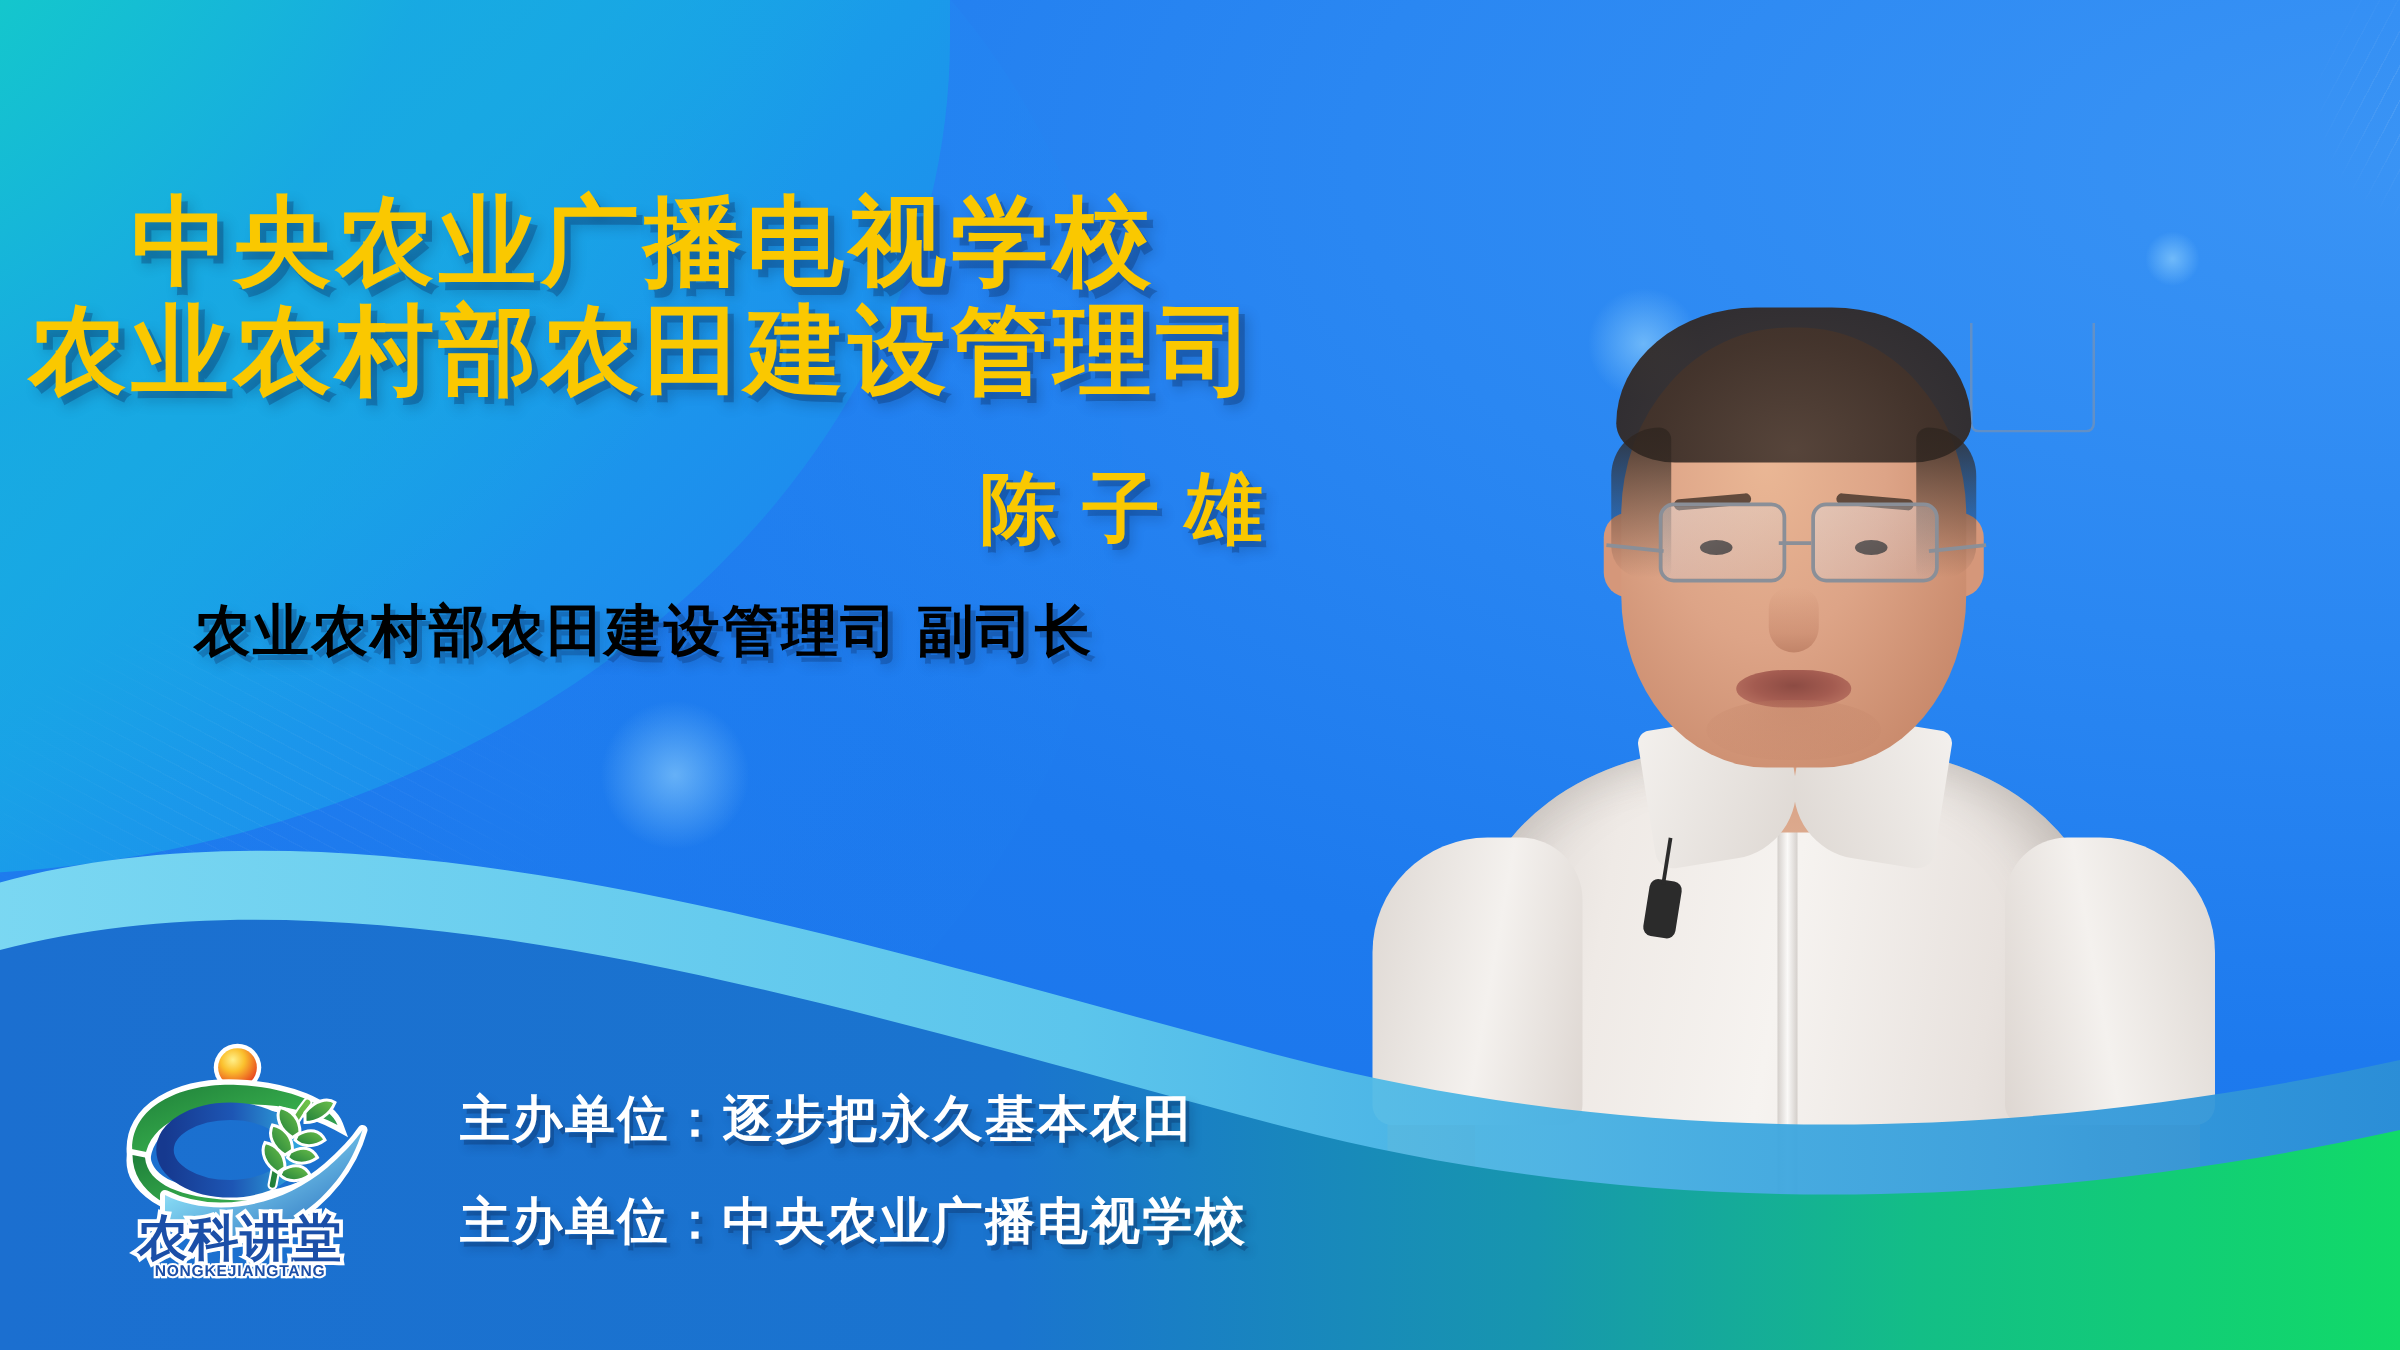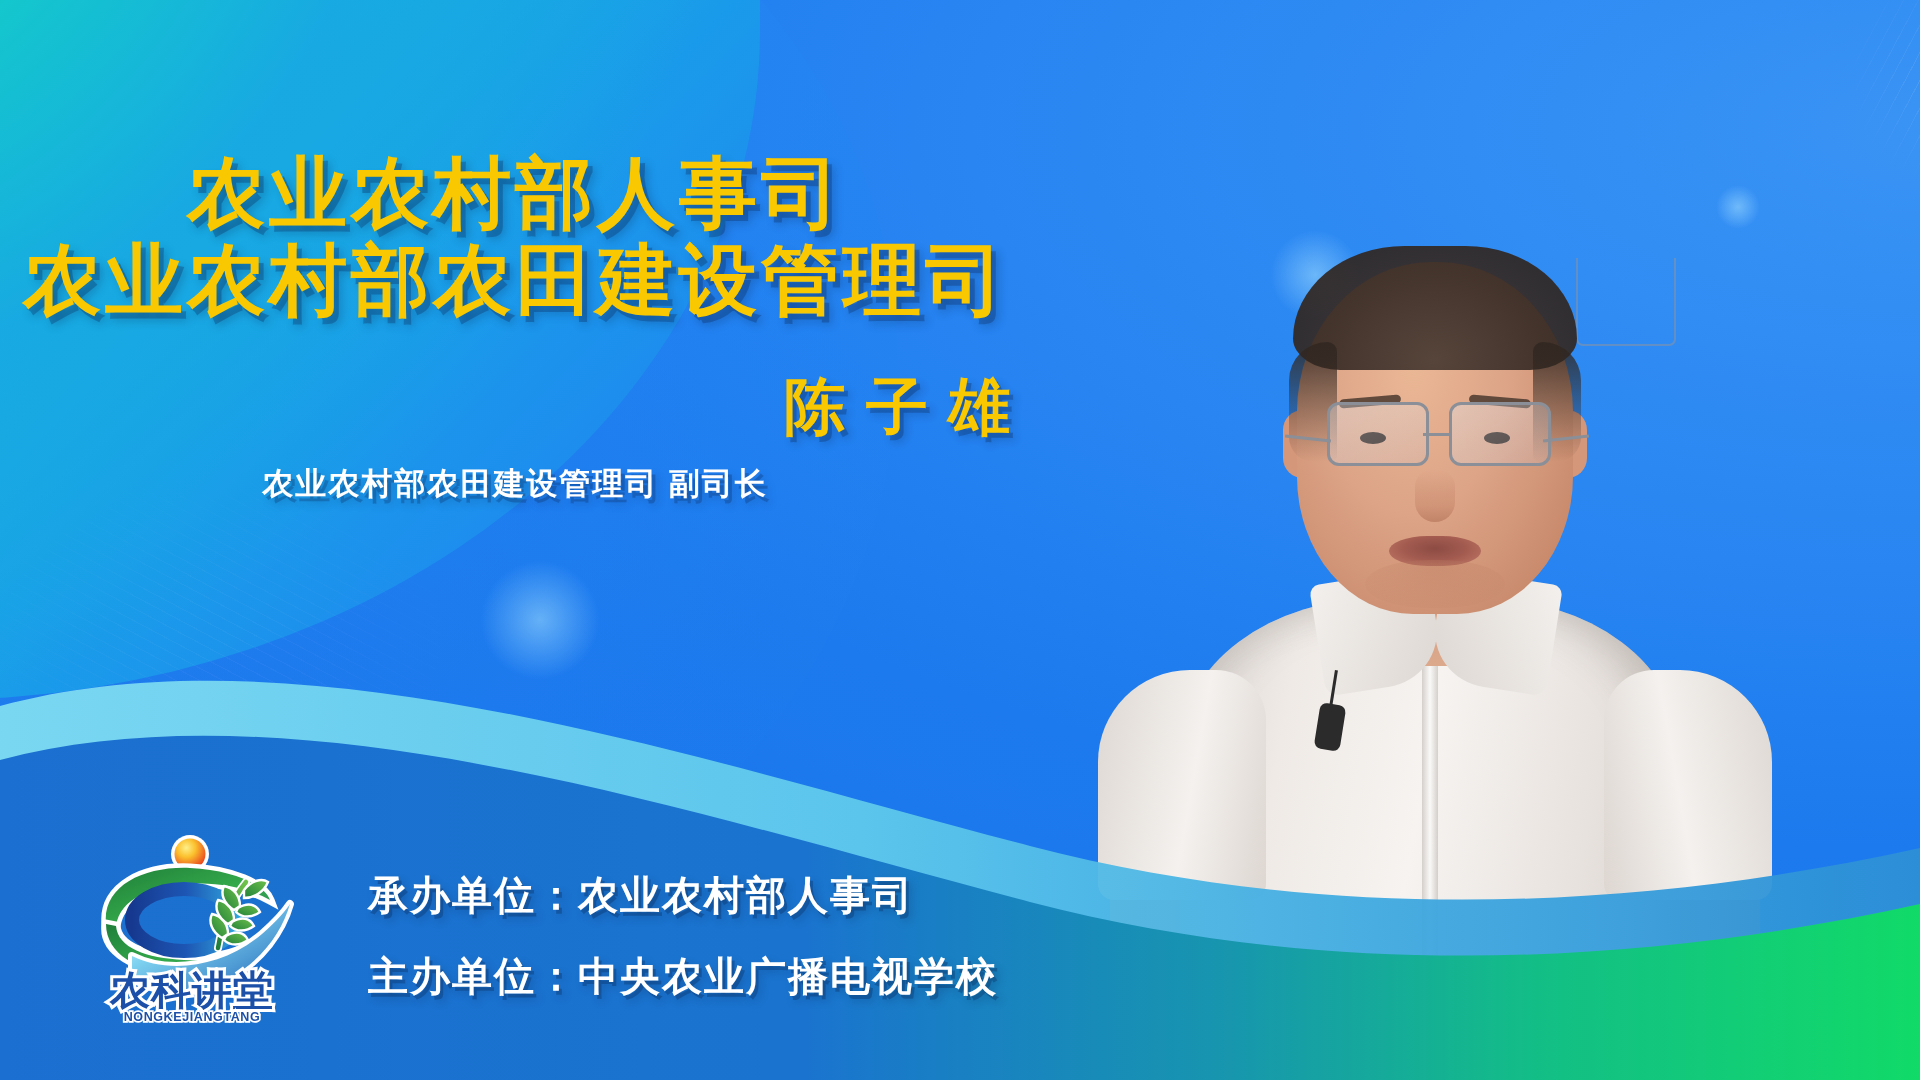--- a/index.html
+++ b/index.html
@@ -196,22 +196,22 @@
     text-shadow:5px 6px 0 rgba(10,40,90,0.30), 7px 8px 10px rgba(6,30,70,0.26);
     white-space:nowrap;
   }
   .speaker-name{
     margin-top:40px;
     font-size:62px;font-weight:bold;color:#FAC800;letter-spacing:20px;
     text-shadow:4px 5px 0 rgba(10,40,90,0.30), 6px 7px 9px rgba(6,30,70,0.24);
     text-align:right;
   }
   .speaker-role{
-    margin-top:14px;
-    font-size:31px;font-weight:bold;color:#ffffff;letter-spacing:2px;
+    margin-top:26px;
+    font-size:45px;font-weight:bold;color:#000000;letter-spacing:2px;
     text-shadow:4px 5px 0 rgba(10,40,90,0.28), 6px 7px 9px rgba(6,30,70,0.22);
     white-space:nowrap;
   }
 
   
   .footer-text{position:absolute;left:368px;bottom:76px;}
   .footer-line{
     font-size:40px;font-weight:bold;color:#ffffff;letter-spacing:2px;
     margin-bottom:26px;white-space:nowrap;
     text-shadow:3px 4px 0 rgba(8,45,95,0.34), 5px 6px 8px rgba(6,30,70,0.26);
@@ -294,28 +294,28 @@
 
       <path d="M0,96 C300,14 700,150 1030,236 C1330,314 1640,300 1920,238 L1920,316 C1640,378 1330,392 1030,314 C700,228 300,92 0,174 Z" fill="url(#gCyan)" opacity="0.95"></path>
 
       <path d="M0,174 C300,92 700,228 1030,314 C1330,392 1640,378 1920,316 L1920,382 C1640,444 1330,458 1030,380 C700,294 300,158 0,240 Z" fill="url(#gMid)" opacity="0.98"></path>
 
       <path d="M0,150 C300,70 700,206 1030,292 C1330,370 1640,356 1920,294 L1920,470 L0,470 Z" fill="url(#gFooter)"></path>
     </svg>
   </div>
 
   <div class="title-block">
-    <div class="title-line">农业农村部人事司</div>
+    <div class="title-line">中央农业广播电视学校</div>
     <div class="title-line">农业农村部农田建设管理司</div>
     <div class="speaker-name">陈子雄</div>
     <div class="speaker-role">农业农村部农田建设管理司 副司长</div>
   </div>
 
   <div class="footer-text">
-    <div class="footer-line">承办单位：农业农村部人事司</div>
+    <div class="footer-line">主办单位：逐步把永久基本农田</div>
     <div class="footer-line">主办单位：中央农业广播电视学校</div>
   </div>
 
   <div class="logo">
     <svg viewBox="0 0 240 200" width="240" height="200">
       <defs>
         <radialGradient id="sun" cx="38%" cy="30%" r="72%">
           <stop offset="0%" stop-color="#FFF08A"></stop>
           <stop offset="42%" stop-color="#FBC02D"></stop>
           <stop offset="100%" stop-color="#E8451F"></stop>

